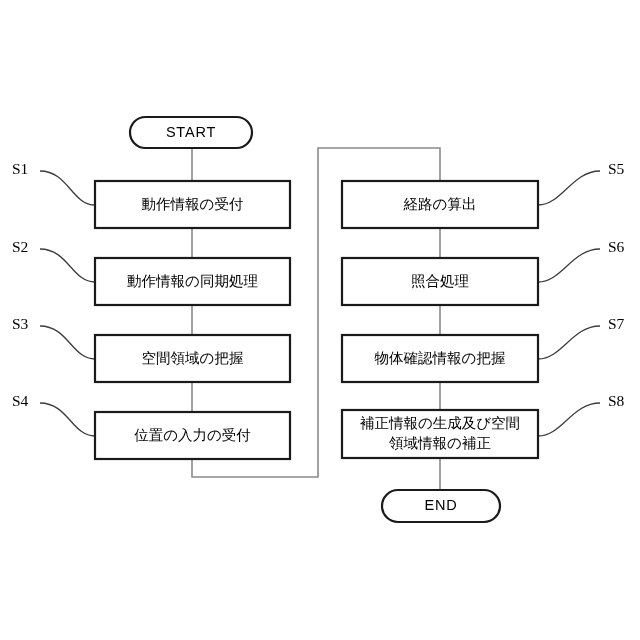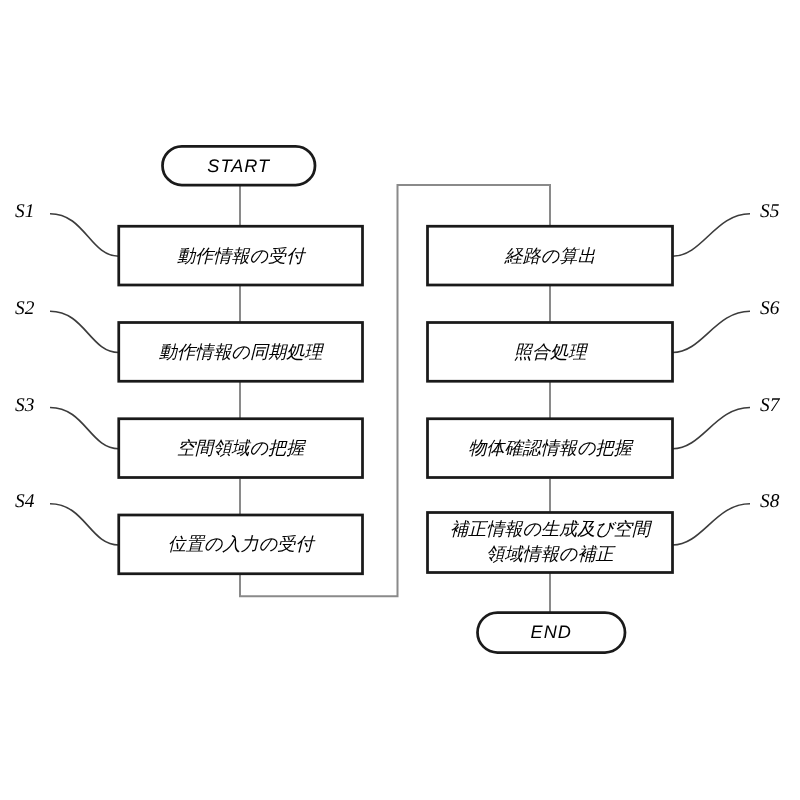--- a/index.html
+++ b/index.html
@@ -7,21 +7,20 @@
     padding: 0;
     background: #ffffff;
   }
   #canvas {
     position: relative;
     width: 640px;
     height: 640px;
     background: #ffffff;
     font-family: "Liberation Sans", "DejaVu Sans", sans-serif;
     overflow: hidden;
-    font-style: italic;
   }
   #flow-svg {
     position: absolute;
     left: 0;
     top: 0;
     width: 640px;
     height: 640px;
   }
   .node-shape {
     fill: #ffffff;

